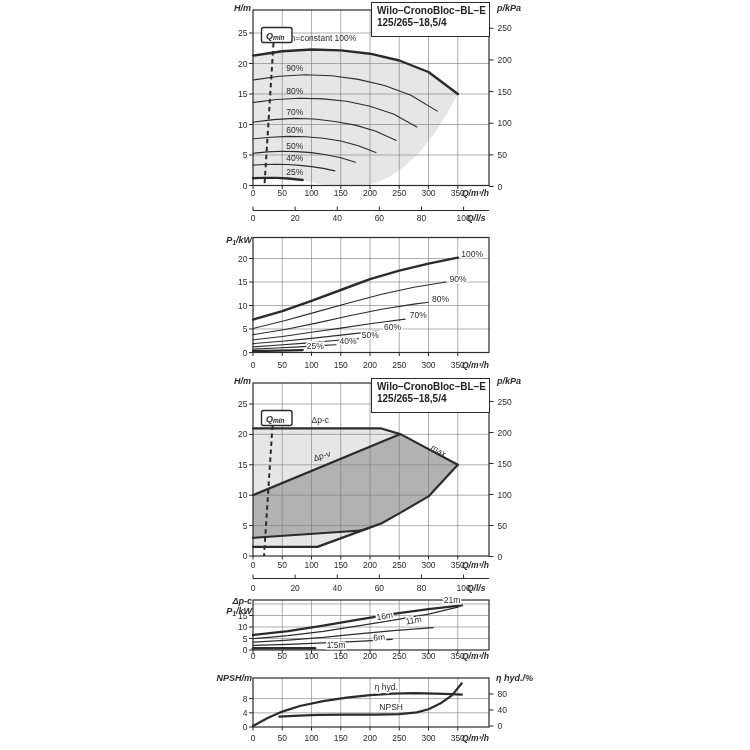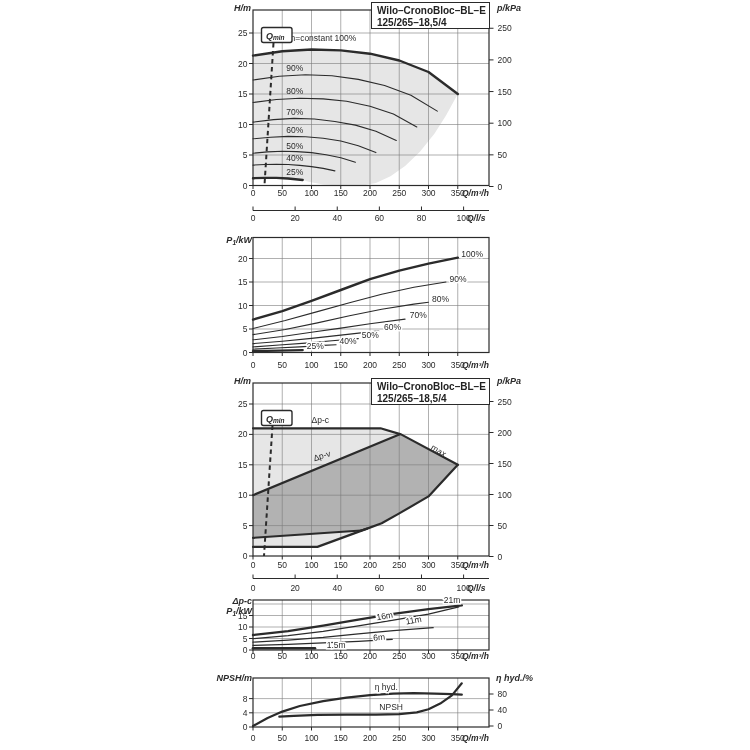--- a/index.html
+++ b/index.html
@@ -1,21 +1,21 @@
 <!DOCTYPE html>
 <html><head>
 <meta charset="utf-8">
 <style>
   html,body{margin:0;padding:0;background:#fff;}
   #page{position:relative;width:750px;height:750px;background:#fff;overflow:hidden;
         font-family:"Liberation Sans","DejaVu Sans",sans-serif;}
   #charts-svg{position:absolute;left:0;top:0;}
   .titlebox{position:absolute;left:371px;width:112px;height:23px;background:#fff;
             border:1.4px solid #2a2a2a;font-weight:bold;font-size:10px;line-height:12px;
-            color:#222;padding:2px 0 0 5px;}
+            color:#222;padding:2px 0 8px 5px;}
 </style>
 </head>
 <body>
 
 <div id="page">
   <svg id="charts-svg" width="750" height="750" viewBox="0 0 750 750">
       <path d="M253.0 55.6L282.3 51.3L311.5 49.5L340.8 50.4L370.0 53.7L399.3 60.5L428.5 72.0L457.8 94.0L446.0 115.4L434.4 133.7L419.7 151.9L405.1 166.0L390.5 176.3L375.9 183.1L364.1 185.2L340.8 185.5L323.2 184.6L308.6 181.8L302.7 180.0L288.1 178.5L276.4 177.9L264.7 177.9L253.0 178.2Z" fill="#e6e6e6" stroke="none" stroke-width="0" stroke-linejoin="round" stroke-linecap="round"></path>
       <line x1="282.25" y1="10" x2="282.25" y2="185.5" stroke="#7a7a7a" stroke-width="0.6"></line>
       <line x1="311.5" y1="10" x2="311.5" y2="185.5" stroke="#7a7a7a" stroke-width="0.6"></line>
       <line x1="340.75" y1="10" x2="340.75" y2="185.5" stroke="#7a7a7a" stroke-width="0.6"></line>

